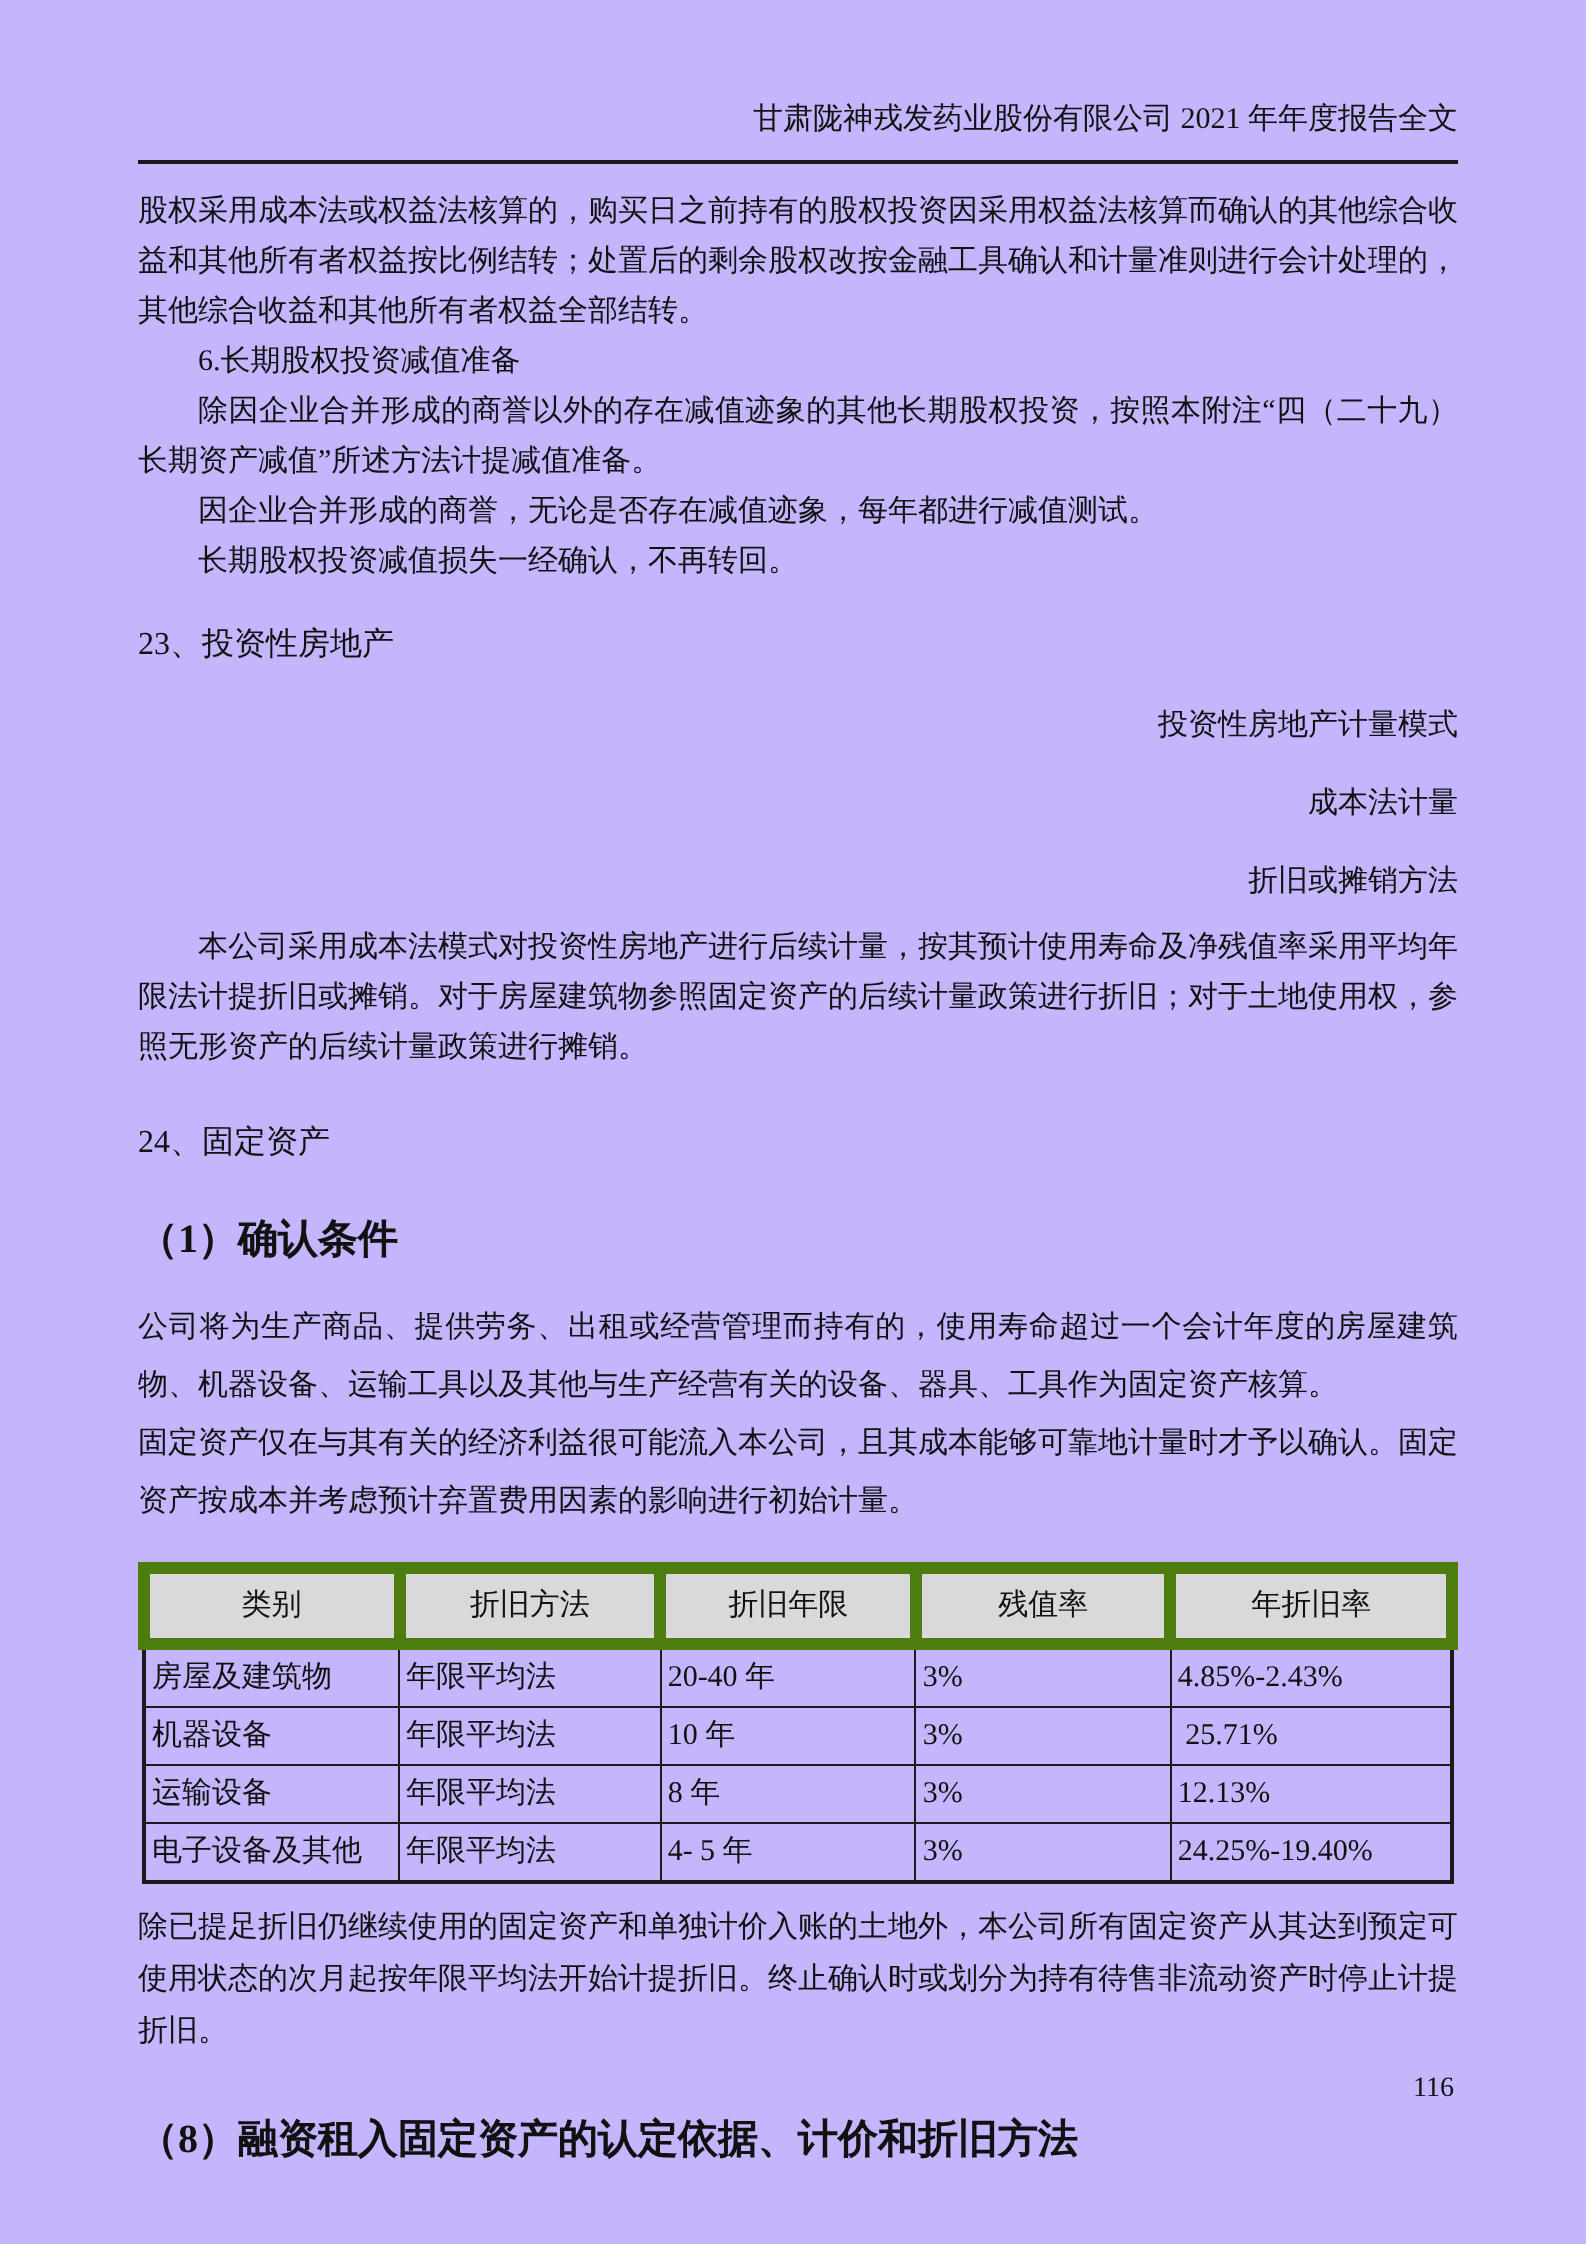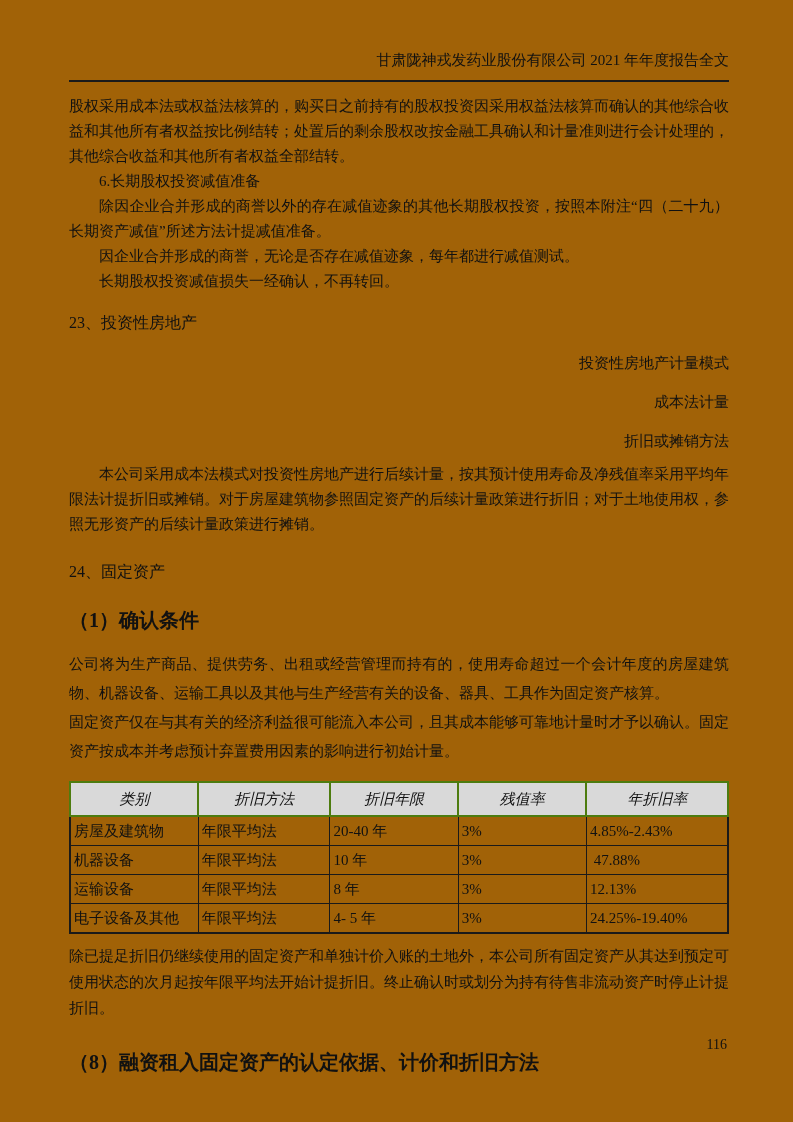--- a/index.html
+++ b/index.html
@@ -1,19 +1,19 @@
 <!DOCTYPE html>
 <html><head>
 <meta charset="utf-8">
 <style>
   html,body{margin:0;padding:0;background:#ffffff;}
   .page{
     position:relative;
     width:793px;height:1122px;
-    background:#a16207;
+    background:#c4b5fd;
     font-family:"Liberation Serif","DejaVu Serif",serif;
     color:#111111;
     box-sizing:border-box;
     padding:50px 64px 0 69px;
     overflow:hidden;
   }
   .doc-header{
     text-align:right;
     font-size:15px;
     line-height:20px;
@@ -56,24 +56,23 @@
     width:100%;
     border-collapse:collapse;
     margin-top:15px;
     border:2px solid #1a1a1a;
     font-size:15px;
   }
   .dep-table th{
     background:#d9d9d9;
     font-weight:normal;
     text-align:center;
-    border:2px solid #4d7c0f;
+    border:6px solid #4d7c0f;
     height:32px;
     padding:0 3px;
-    font-style:italic;
   }
   .dep-table td{
     border:1px solid #1a1a1a;
     height:28px;
     padding:0 3px;
     text-align:left;
     white-space:pre-wrap;
   }
   .after-table{margin-top:9px;line-height:26px;}
   .footer-page-num{
@@ -135,21 +134,21 @@
           <td>年限平均法</td>
           <td>20-40 年</td>
           <td>3%</td>
           <td>4.85%-2.43%</td>
         </tr>
         <tr>
           <td>机器设备</td>
           <td>年限平均法</td>
           <td>10 年</td>
           <td>3%</td>
-          <td> 47.88%</td>
+          <td> 25.71%</td>
         </tr>
         <tr>
           <td>运输设备</td>
           <td>年限平均法</td>
           <td>8 年</td>
           <td>3%</td>
           <td>12.13%</td>
         </tr>
         <tr>
           <td>电子设备及其他</td>

